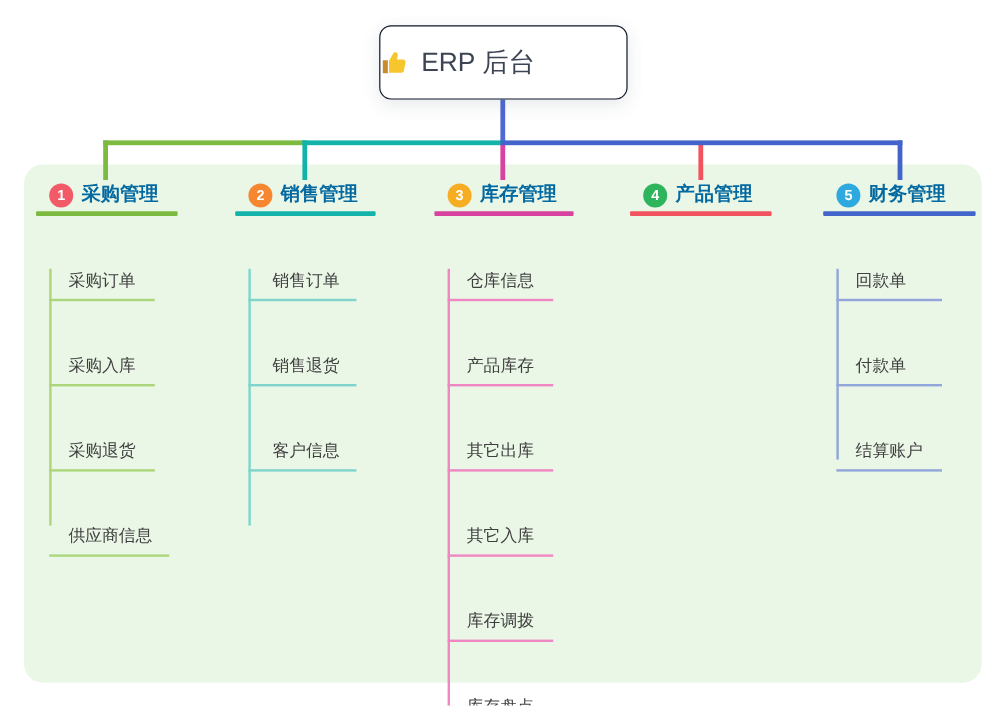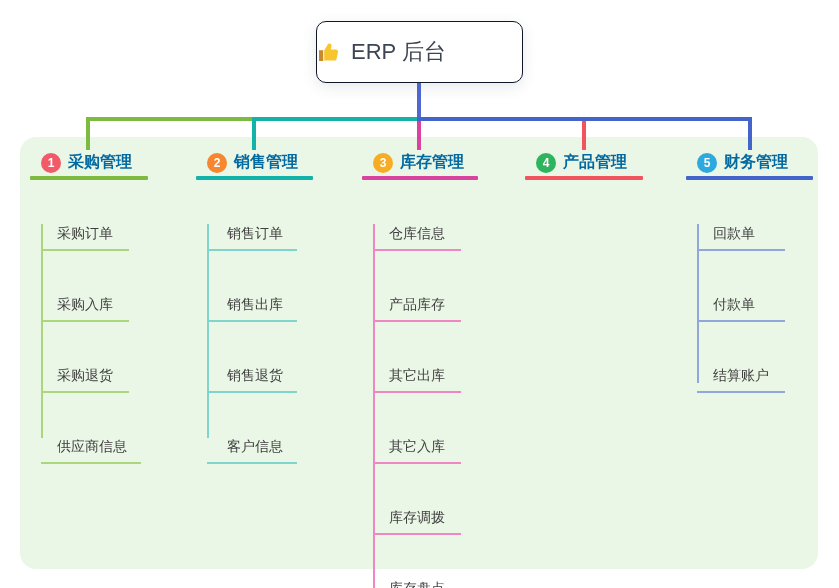--- a/index.html
+++ b/index.html
@@ -119,21 +119,20 @@
 
     <div class="branch branch-2 b2">
       <div class="branch-title">
         <span class="badge badge-2">2</span>
         <span class="branch-label">销售管理</span>
       </div>
       <div class="title-underline"></div>
       <div class="branch-body">
         <div class="trunk"></div>
         <div class="child">销售订单</div>
-        <div class="child">销售出库</div>
         <div class="child">销售退货</div>
         <div class="child">客户信息</div>
       </div>
     </div>
 
     <div class="branch branch-3 b3">
       <div class="branch-title">
         <span class="badge badge-3">3</span>
         <span class="branch-label">库存管理</span>
       </div>

